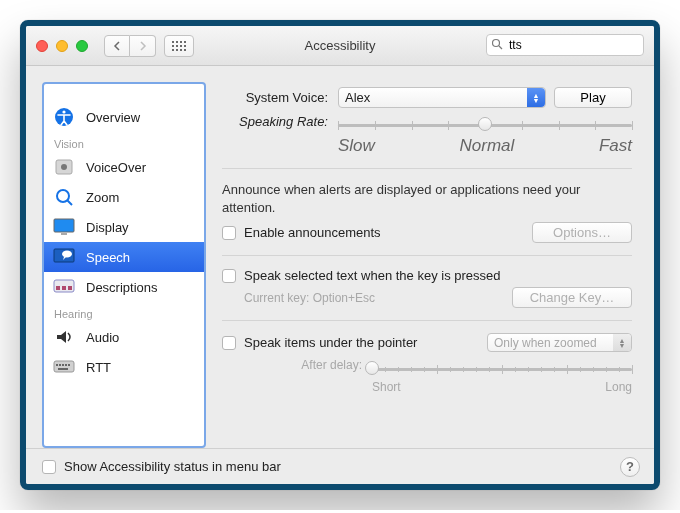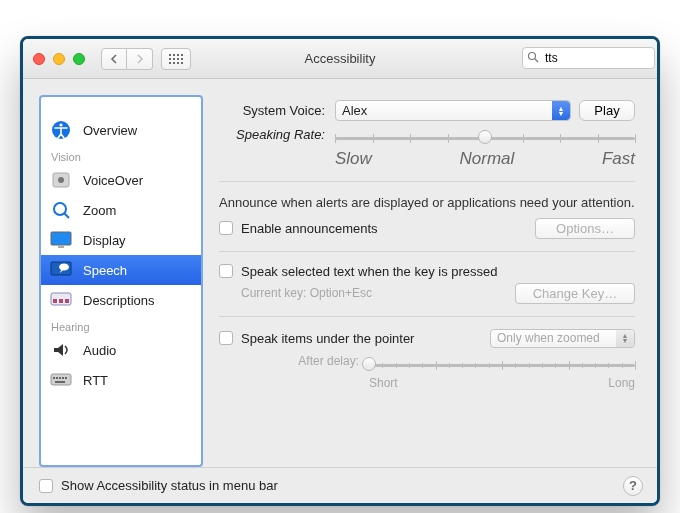--- a/index.html
+++ b/index.html
@@ -2,23 +2,23 @@
 <html><head>
 <meta charset="utf-8">
 <style>
   * { box-sizing: border-box; -webkit-font-smoothing: antialiased; }
   html, body { margin:0; padding:0; }
   body { font-family: -apple-system, "Helvetica Neue", Arial, sans-serif; font-size:13px; color:#222; }
 
   .window {
     position:relative;
     width:640px; height:470px;
-    margin:36px auto;
+    margin:20px auto;
     background:#ececec;
-    border:3px solid #0c4a6e;
+    border:6px solid #0c4a6e;
     border-radius:8px;
     box-shadow: 0 25px 45px rgba(0,0,0,0.28), 0 0 0 1px rgba(0,0,0,0.04);
     overflow:hidden;
   }
 
   
   .titlebar {
     height:40px;
     background:linear-gradient(#f6f6f6,#e3e3e3);
     border-bottom:1px solid #c8c8c8;
@@ -44,22 +44,22 @@
   .navbtn.mid{border-radius:0;border-left:none;}
   .navbtn:last-child{border-radius:0 4px 4px 0;border-left:none;}
   .gridbtn{margin-left:8px;border-radius:4px;border-left:1px solid #c3c3c3!important;}
   .title {
     position:absolute; left:0; right:0;
     text-align:center; font-size:13px; color:#3a3a3a;
     pointer-events:none;
   }
   .search {
     position:absolute;
-    right:2px; top:8px;
-    width:133px; height:22px;
+    right:10px; top:8px;
+    width:158px; height:22px;
     background:#fff;
     border:1px solid #c8c8c8;
     border-radius:4px;
     display:flex; align-items:center;
     padding:0 4px;
   }
   .search .mag{font-size:12px;color:#7a7a7a;margin-right:4px;}
   .search input{border:none;outline:none;flex:1;font-size:12px;height:16px;background:transparent;}
 
   .body { display:flex; padding:16px 16px 0 16px; height:calc(100% - 40px - 36px); }
@@ -318,21 +318,21 @@
     </div>
 
     <div class="pane">
       <div class="row">
         <div class="lbl-r">System Voice:</div>
         <div class="select" style="flex:1;">
           <span>Alex</span>
           <span class="chev">▲<br>▼</span>
         </div>
         <div style="width:8px"></div>
-        <button class="btn" style="width:56px;border-radius:6px;">
+        <button class="btn" style="width:78px;">
             <span>Play</span>
           </button>
       </div>
 
       <div class="slider-row" style="margin-top:4px;font-style:italic;">
         <div class="lbl-r">Speaking Rate:</div>
         <div class="slider-wrap">
           <div class="slider">
             <div class="track"></div>
             <div class="tick" style="left:0%"></div>

